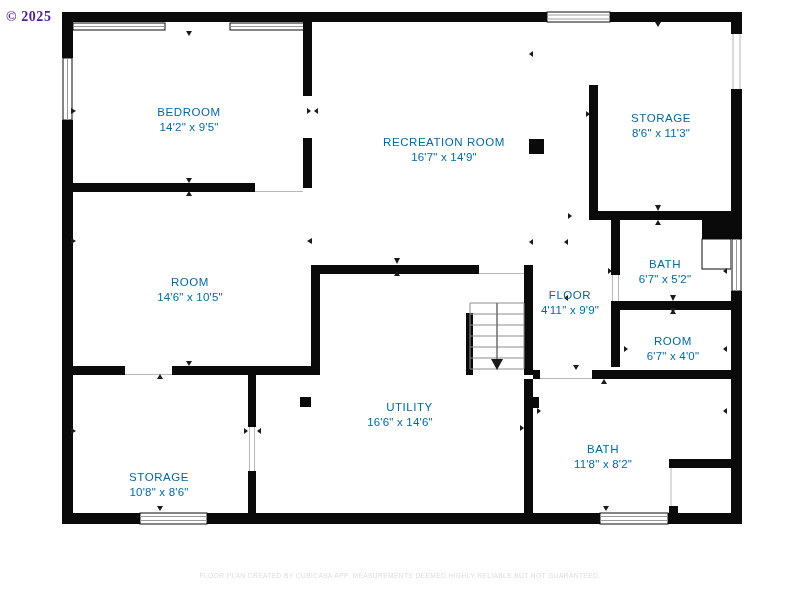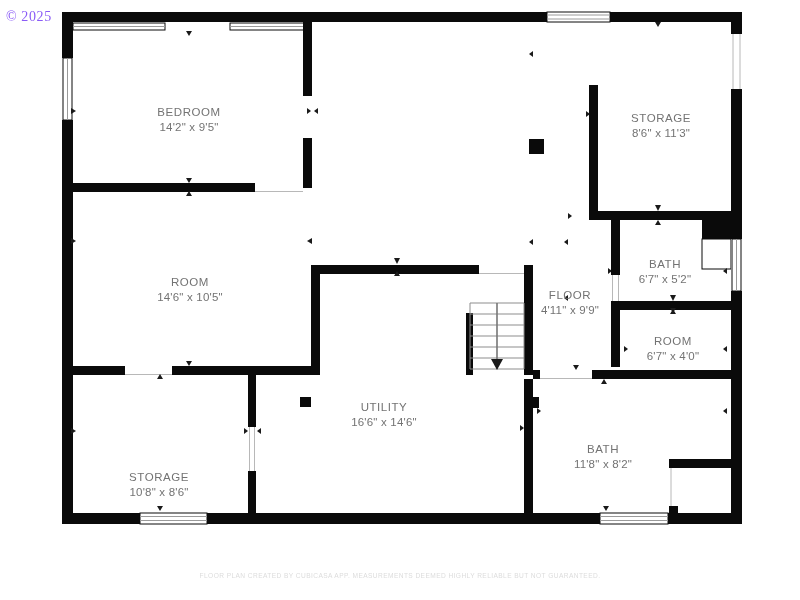--- a/index.html
+++ b/index.html
@@ -31,21 +31,21 @@
   .door-opening { fill: #ffffff; }
   .thin-line { stroke: #b8b8b8; stroke-width: 1; fill: none; }
   .stair-line { stroke: #8d8d8d; stroke-width: 1; fill: none; }
   .stair-arrow { stroke: #6f6f6f; stroke-width: 1.2; fill: none; }
   .arrow-head { fill: #1a1a1a; }
   .fixture { fill: #0a0a0a; }
 
   .room-label {
     position: absolute;
     text-align: center;
-    color: #737373;
+    color: #0369a1;
     font-family: "Liberation Sans", sans-serif;
     line-height: 1.22;
     white-space: nowrap;
     transform: translate(-50%, -50%);
     pointer-events: none;
   }
   .room-label .rl-name {
     display: block;
     font-size: 11.5px;
     letter-spacing: 0.55px;
@@ -56,23 +56,24 @@
     letter-spacing: 0.2px;
     margin-top: 1px;
   }
 
   #watermark {
     position: absolute;
     left: 6px;
     top: 9px;
     font-family: "Liberation Serif", serif;
     font-size: 14px;
-    color: #8b5cf6;
+    color: #4c1d95;
     letter-spacing: 0.6px;
     user-select: none;
+    font-weight: bold;
   }
   #footer-note {
     position: absolute;
     left: 0;
     top: 572px;
     width: 800px;
     text-align: center;
     font-family: "Liberation Sans", sans-serif;
     font-size: 6.6px;
     letter-spacing: 0.42px;
@@ -301,20 +302,24 @@
       <polygon class="arrow-head" points="491,359 503,359 497,370"></polygon>
     </g>
 
   </svg>
 
   <div class="room-label" style="left:189px; top:120px;">
     <span class="rl-name">BEDROOM</span>
     <span class="rl-dim">14'2" x 9'5"</span>
   </div>
 
+  <div class="room-label" style="left:444px; top:150px;">
+    <span class="rl-name">RECREATION ROOM</span>
+    <span class="rl-dim">16'7" x 14'9"</span>
+  </div>
 
   <div class="room-label" style="left:661px; top:126px;">
     <span class="rl-name">STORAGE</span>
     <span class="rl-dim">8'6" x 11'3"</span>
   </div>
 
   <div class="room-label" style="left:190px; top:290px;">
     <span class="rl-name">ROOM</span>
     <span class="rl-dim">14'6" x 10'5"</span>
   </div>
@@ -327,21 +332,21 @@
   <div class="room-label" style="left:570px; top:303px;">
     <span class="rl-name">FLOOR</span>
     <span class="rl-dim">4'11" x 9'9"</span>
   </div>
 
   <div class="room-label" style="left:673px; top:349px;">
     <span class="rl-name">ROOM</span>
     <span class="rl-dim">6'7" x 4'0"</span>
   </div>
 
-  <div class="room-label" style="left:384px; top:415px;">
+  <div class="room-label" style="left:400px; top:415px;text-align:right;">
     <span class="rl-name">UTILITY</span>
     <span class="rl-dim">16'6" x 14'6"</span>
   </div>
 
   <div class="room-label" style="left:603px; top:457px;">
     <span class="rl-name">BATH</span>
     <span class="rl-dim">11'8" x 8'2"</span>
   </div>
 
   <div class="room-label" style="left:159px; top:453px;margin-top:32px;">

